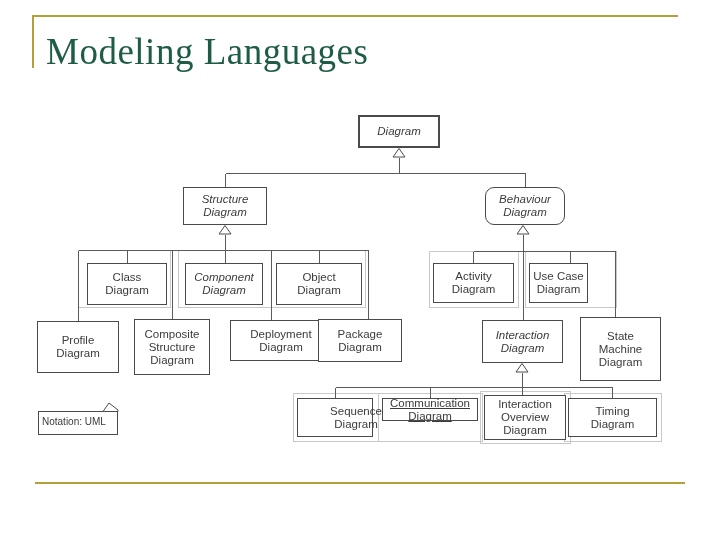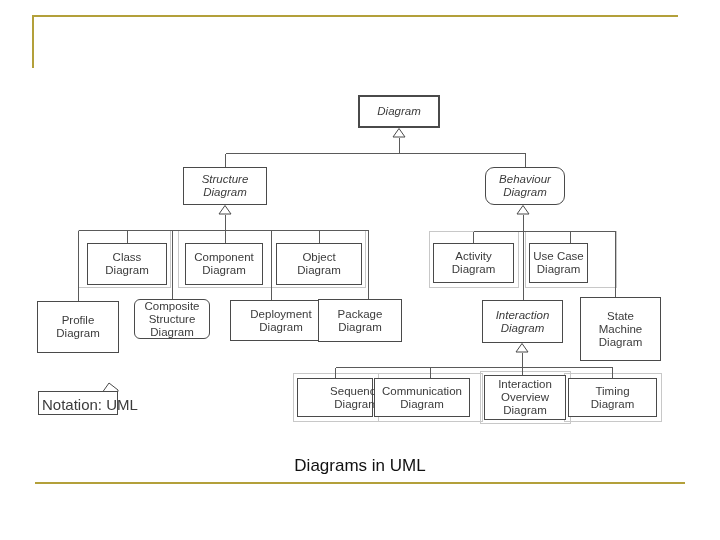--- a/index.html
+++ b/index.html
@@ -9,46 +9,47 @@
     font-family:"Liberation Sans", sans-serif;
   }
   .gold-top    { position:absolute; left:32px; top:15px;  width:646px; height:2px; background:var(--gold,#b3a03a); }
   .gold-left   { position:absolute; left:32px; top:15px;  width:2px;  height:53px; background:var(--gold,#b3a03a); }
   .gold-bottom { position:absolute; left:35px; top:482px; width:650px; height:2px; background:var(--gold,#b3a03a); }
   .title {
     position:absolute; left:46px; top:30px;
     font-family:"Liberation Serif", serif; font-weight:normal;
     font-size:37px; color:var(--green,#1e5c48); letter-spacing:0.5px; white-space:nowrap;
   }
-  .tree { position:absolute; inset:0; }
+  .tree { position:absolute; inset:0;margin-top:20px; }
   svg.connectors { position:absolute; left:0; top:0; width:720px; height:540px; }
   .node {
     position:absolute; background:#fff;
     border:1px solid var(--border,#4a4a4a);
     display:flex; align-items:center; justify-content:center;
     text-align:center; font-size:11.5px; line-height:13px;
     color:var(--nodetext,#3b3b3b);
   }
   .node.abstract { font-style:italic; }
   .node.root { border-width:2px; }
   .note-text {
     position:absolute; left:42px; top:396px; width:76px;
-    font-size:15px; color:var(--nodetext,#3b3b3b); white-space:nowrap;
+    font-size:10px; color:var(--nodetext,#3b3b3b); white-space:nowrap;
   }
   .caption {
     position:absolute; left:0; right:0; top:456px; text-align:center;
     font-size:17px; color:var(--captiontext,#111111);
   }
 </style>
 </head>
 <body>
 
 <div class="slide">
   <div class="gold-top"></div>
   <div class="gold-left"></div>
+  <h1 class="title">Modeling Languages</h1>
 
   <div class="tree">
     <svg class="connectors" id="connectors" viewBox="0 0 720 540">
         <rect x="78.5" y="230.5" width="92" height="57" fill="none" stroke="#c8c8c8" stroke-width="1"></rect>
         <rect x="178.5" y="230.5" width="93" height="57" fill="none" stroke="#c8c8c8" stroke-width="1"></rect>
         <rect x="271.5" y="230.5" width="94" height="57" fill="none" stroke="#c8c8c8" stroke-width="1"></rect>
         <rect x="429.5" y="231.5" width="89" height="56" fill="none" stroke="#c8c8c8" stroke-width="1"></rect>
         <rect x="525.5" y="231.5" width="91" height="56" fill="none" stroke="#c8c8c8" stroke-width="1"></rect>
         <rect x="293.5" y="373.5" width="85" height="48" fill="none" stroke="#c8c8c8" stroke-width="1"></rect>
         <rect x="378.5" y="373.5" width="104" height="48" fill="none" stroke="#c8c8c8" stroke-width="1"></rect>
@@ -90,30 +91,30 @@
         </div>
         <div class="node abstract" style="left: 183px; top: 167px; width: 84px; height: 38px;">
           <span>Structure<br>Diagram</span>
         </div>
         <div class="node abstract" style="left: 485px; top: 167px; width: 80px; height: 38px; border-radius: 9px;">
           <span>Behaviour<br>Diagram</span>
         </div>
         <div class="node" style="left: 87px; top: 243px; width: 80px; height: 42px; justify-content: center;">
           <span>Class<br>Diagram</span>
         </div>
-        <div class="node" style="left: 185px; top: 243px; width: 78px; height: 42px;">
+        <div class="node" style="left: 185px; top: 243px; width: 78px; height: 42px; font-style: italic;">
           <span>Component<br>Diagram</span>
         </div>
         <div class="node" style="left: 276px; top: 243px; width: 86px; height: 42px;">
           <span>Object<br>Diagram</span>
         </div>
         <div class="node" style="left: 37px; top: 301px; width: 82px; height: 52px;">
           <span>Profile<br>Diagram</span>
         </div>
-        <div class="node" style="left: 134px; top: 299px; width: 76px; height: 40px; border-radius: 6px;">
+        <div class="node" style="left: 134px; top: 299px; width: 76px; height: 56px;">
           <span>Composite<br>Structure<br>Diagram</span>
         </div>
         <div class="node" style="left: 230px; top: 300px; width: 102px; height: 41px;">
           <span>Deployment<br>Diagram</span>
         </div>
         <div class="node" style="left: 318px; top: 299px; width: 84px; height: 43px;">
           <span>Package<br>Diagram</span>
         </div>
         <div class="node" style="left: 433px; top: 243px; width: 81px; height: 40px;">
           <span>Activity<br>Diagram</span>
@@ -123,28 +124,27 @@
         </div>
         <div class="node abstract" style="left: 482px; top: 300px; width: 81px; height: 43px;">
           <span>Interaction<br>Diagram</span>
         </div>
         <div class="node" style="left: 580px; top: 297px; width: 81px; height: 64px;">
           <span>State<br>Machine<br>Diagram</span>
         </div>
         <div class="node" style="left: 297px; top: 378px; width: 76px; height: 39px; padding-left: 42px;">
           <span>Sequence<br>Diagram</span>
         </div>
-        <div class="node" style="left: 374px; top: 378px; width: 96px; height: 39px;">
+        <div class="node" style="left: 382px; top: 378px; width: 96px; height: 23px; text-decoration: underline;">
           <span>Communication<br>Diagram</span>
         </div>
         <div class="node" style="left: 484px; top: 375px; width: 82px; height: 45px;">
           <span>Interaction<br>Overview<br>Diagram</span>
         </div>
         <div class="node" style="left: 568px; top: 378px; width: 89px; height: 39px;">
           <span>Timing<br>Diagram</span>
         </div>
       </div>
     <div class="note-text">Notation: UML</div>
   </div>
 
-  <div class="caption">Diagrams in UML</div>
   <div class="gold-bottom"></div>
 </div>
 
 </body></html>

